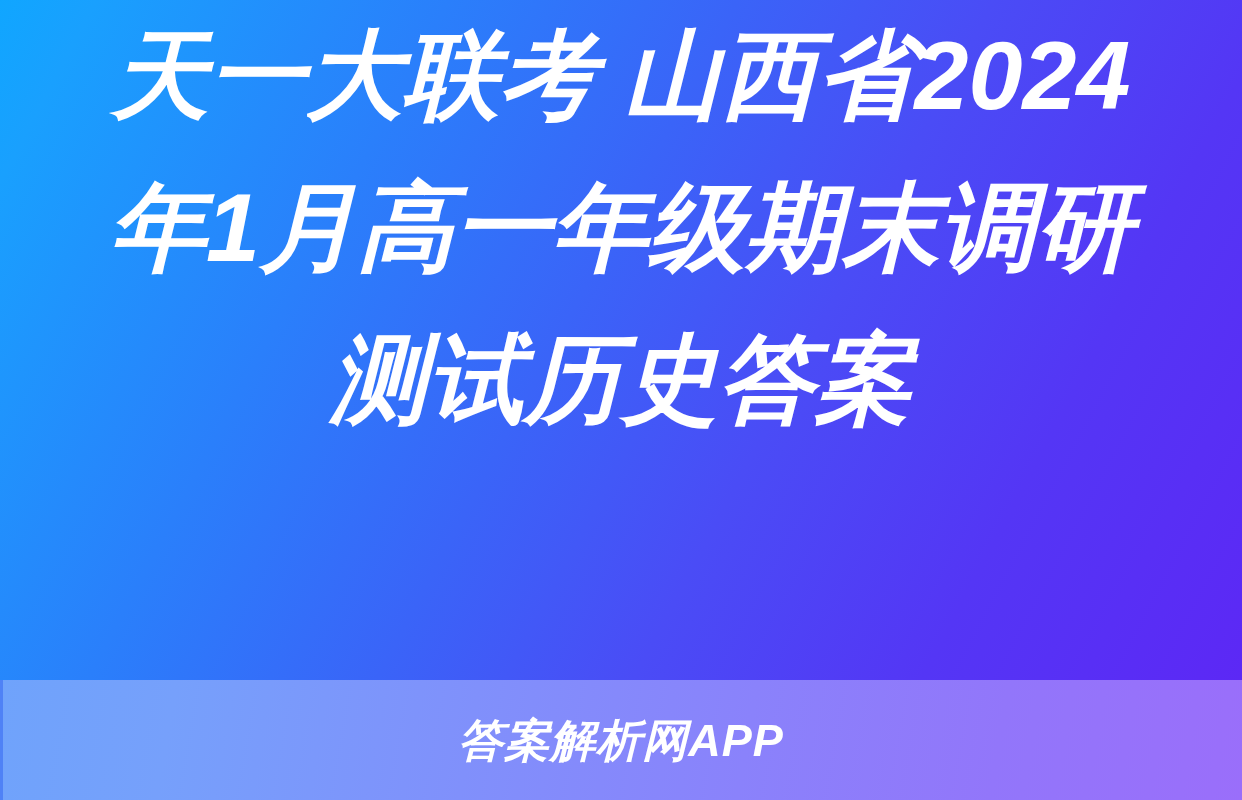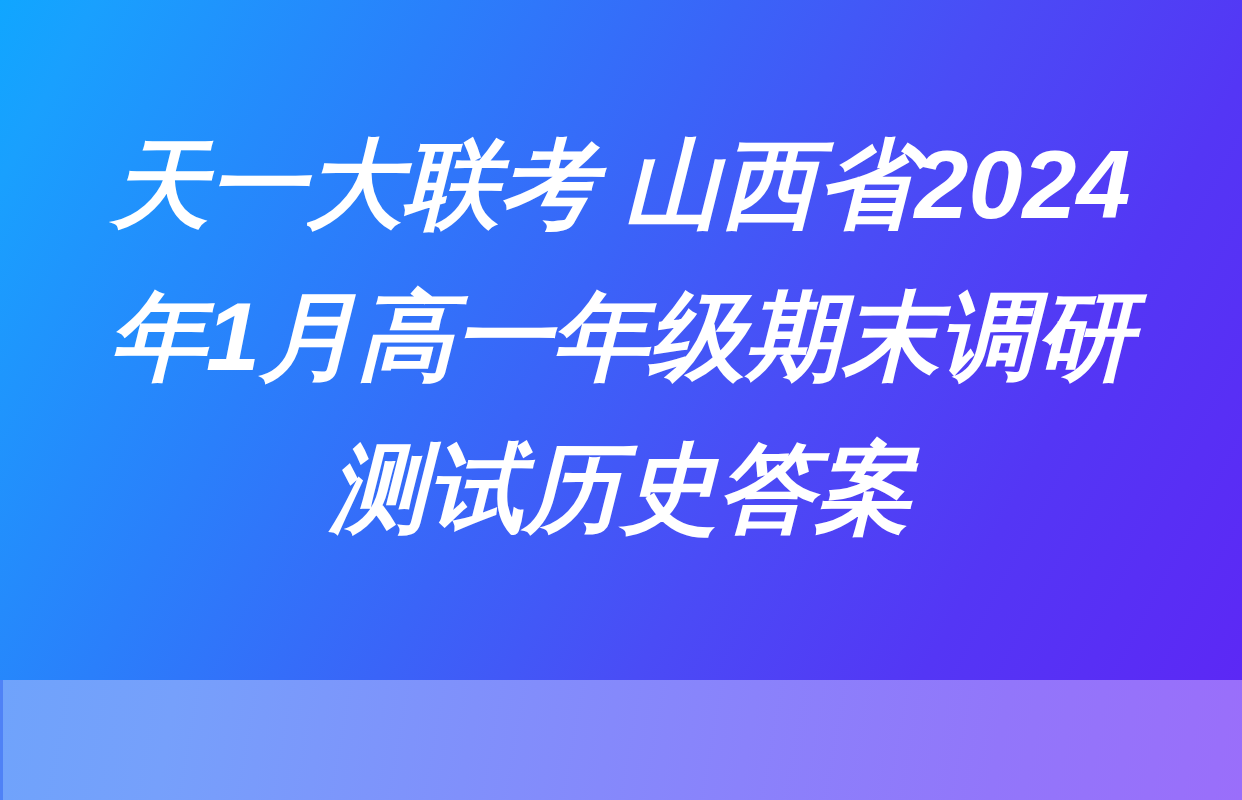--- a/index.html
+++ b/index.html
@@ -29,21 +29,20 @@
     width: 100%;
     background: linear-gradient(118deg,
         #10a6ff 0%,
         #19a0fe 6%,
         #2a7ffb 28%,
         #3a64f8 46%,
         #4a4cf6 62%,
         #5436f5 80%,
         #5c28f5 100%);
     display: flex;
-    align-items: center;
     justify-content: center;
   }
   .hero-title {
     width: 1090px;
     margin: 0;
     padding: 0 0 6px 0;
     text-align: center;
     color: #ffffff;
     font-size: 97px;
     line-height: 152px;
@@ -97,15 +96,16 @@
 <div class="poster">
 
   <div class="hero">
     <h1 class="hero-title">天一大联考 山西省2024
 年1月高一年级期末调研
 测试历史答案</h1>
   </div>
 
   <div class="footer-band">
     <div class="footer-edge"></div>
+    <p class="watermark">答案解析网APP</p>
   </div>
 
 </div>
 
 </body></html>

